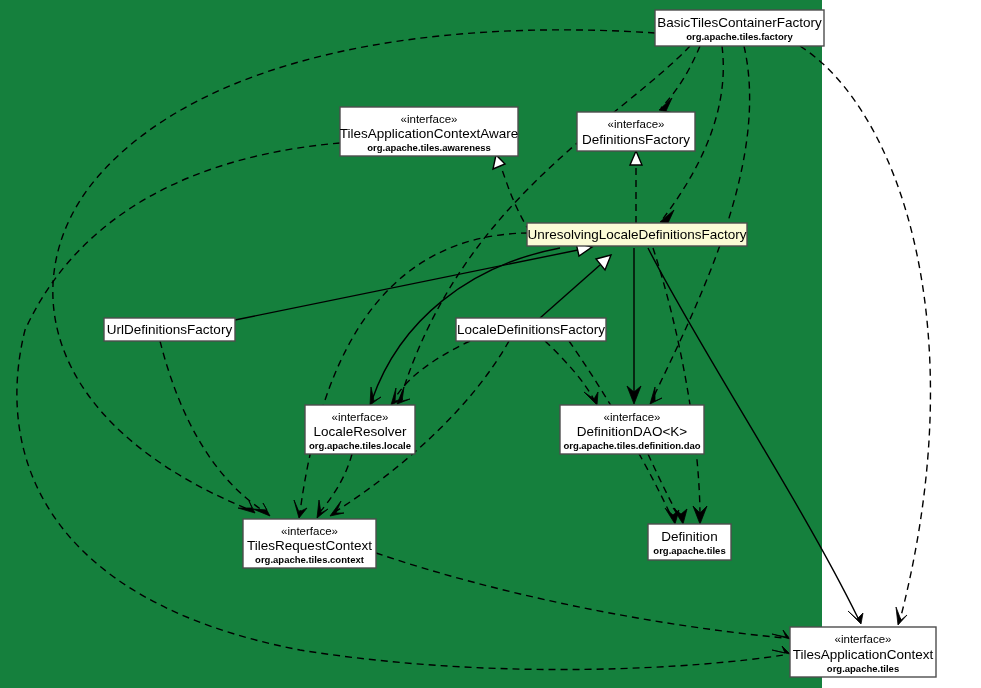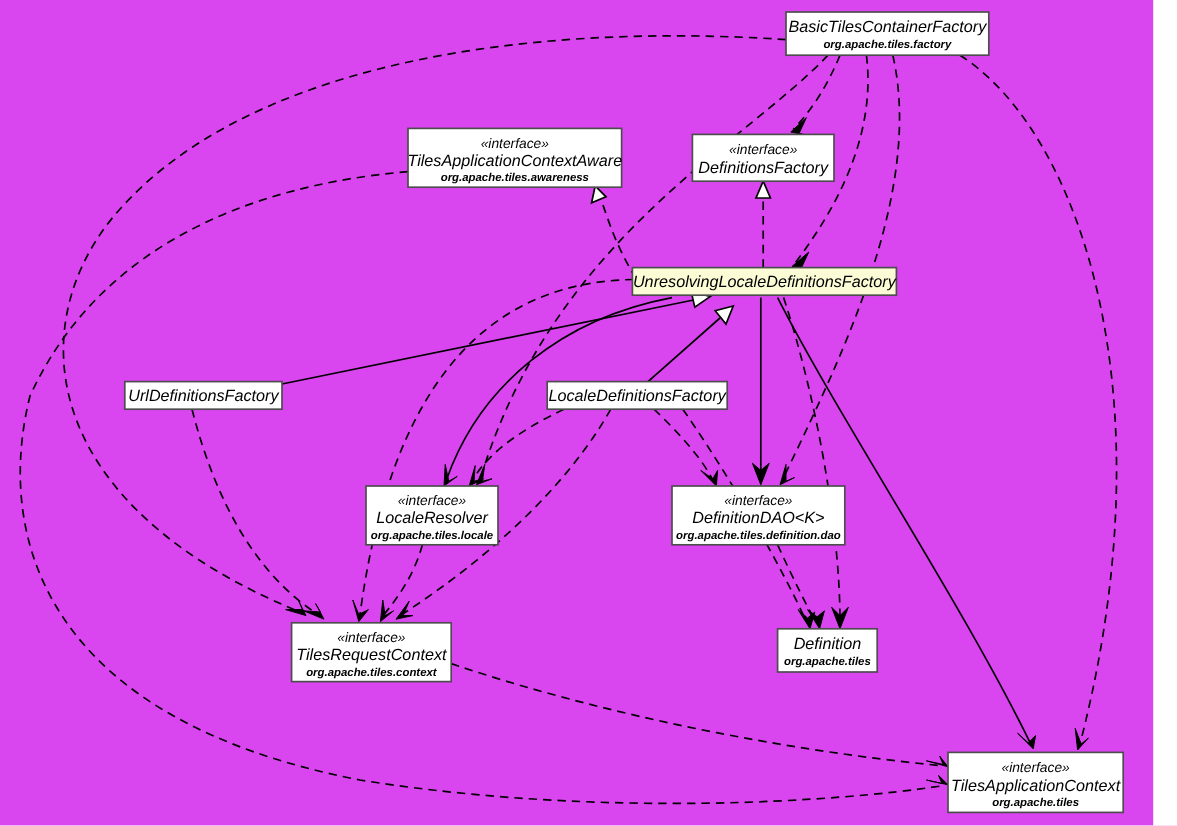--- a/index.html
+++ b/index.html
@@ -8,24 +8,23 @@
     background: #ffffff;
   }
   body {
     width: 981px;
     height: 688px;
     font-family: "Liberation Sans", sans-serif;
     overflow: hidden;
   }
   #diagram-root {
     position: relative;
-    width: 961px;
+    width: 822px;
     height: 688px;
-    background: #d946ef;
-    font-style: italic;
+    background: #15803d;
   }
   svg#uml-canvas {
     position: absolute;
     left: 0;
     top: 0;
     width: 981px;
     height: 688px;
     display: block;
   }
   .edge-dashed {

